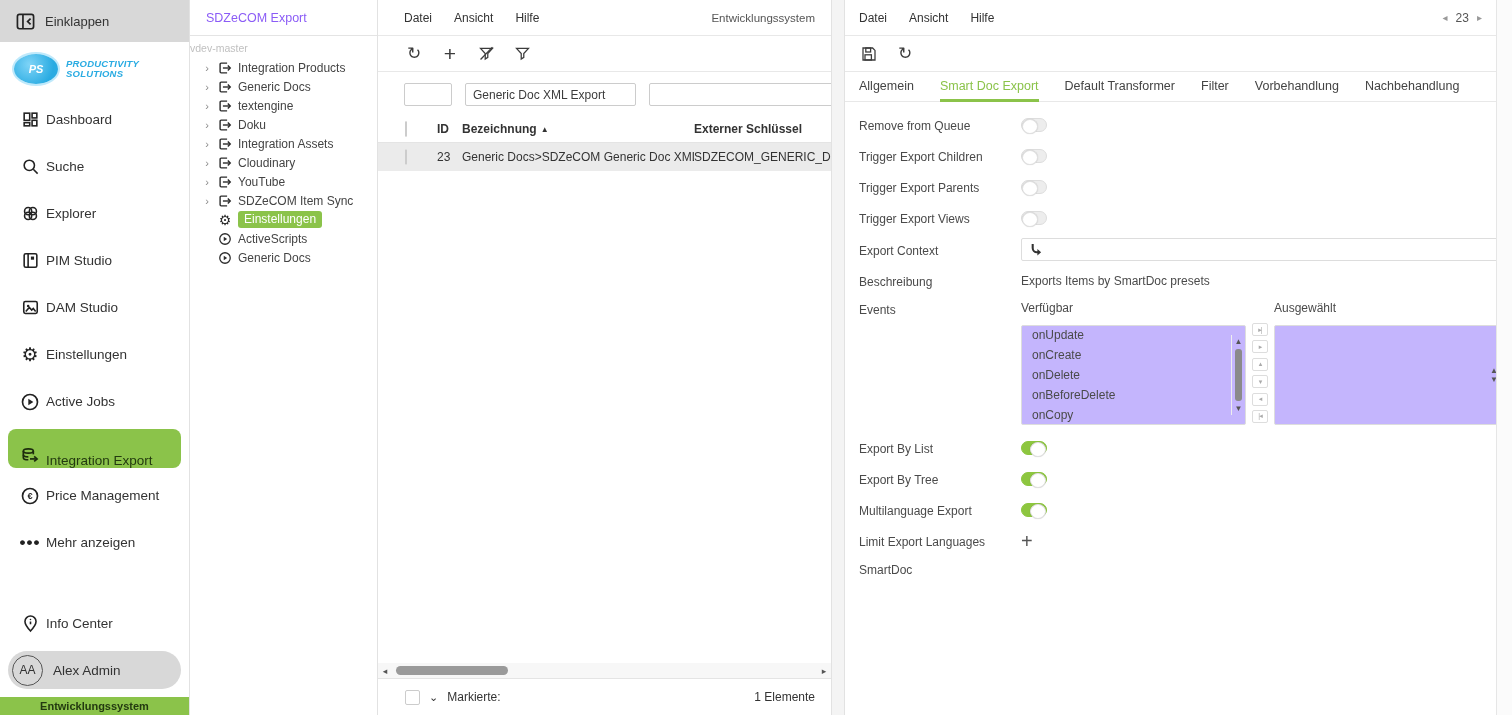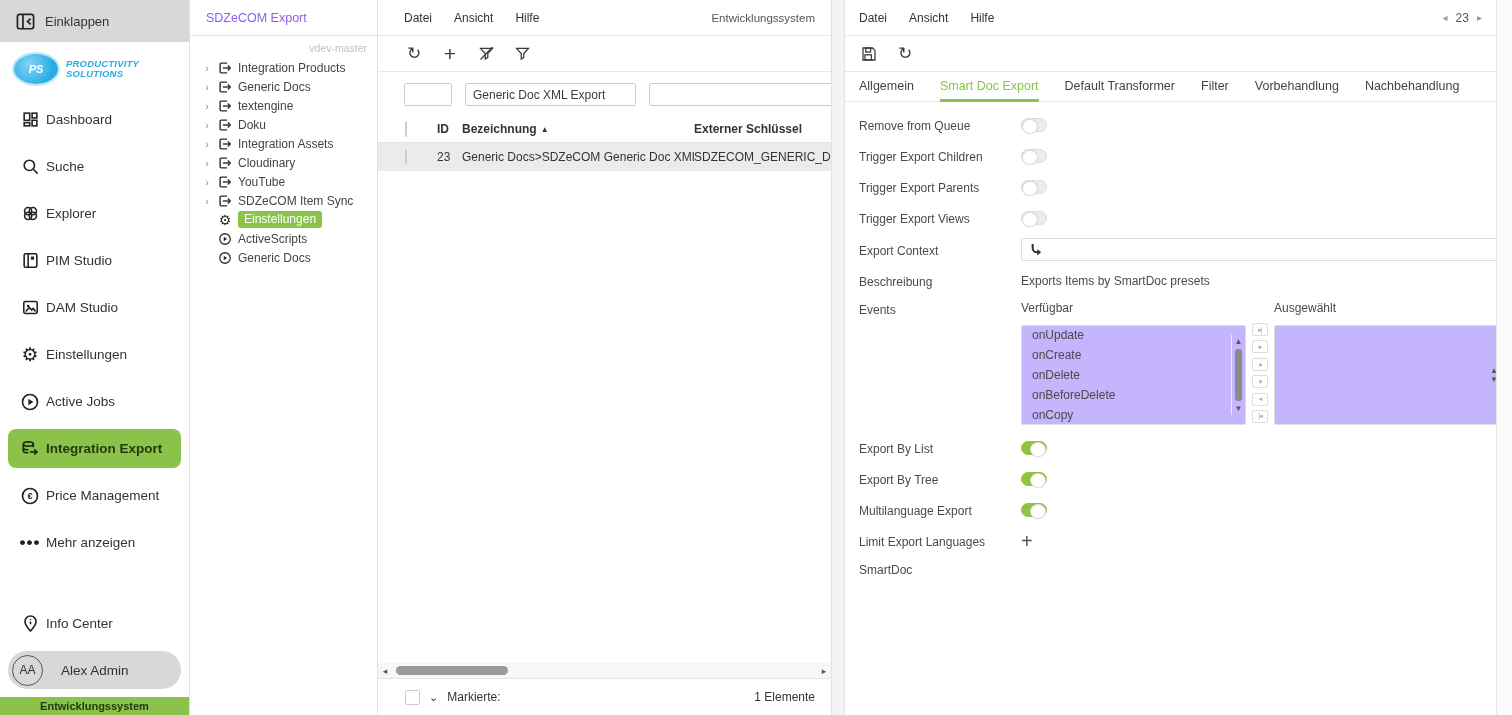--- a/index.html
+++ b/index.html
@@ -16,35 +16,35 @@
     background:radial-gradient(circle at 35% 35%, #7fd4f7, #29abe2 70%); color:#fff;
     display:flex; align-items:center; justify-content:center; font-size:11px; font-weight:bold;
     font-style:italic; box-shadow:0 0 0 2px #bfe9fb; }
   .logo-text { color:#29abe2; font-weight:bold; font-style:italic; font-size:9.5px; line-height:10px; letter-spacing:.2px; }
   .nav { display:flex; flex-direction:column; }
   .nav-item { height:47px; display:flex; align-items:center; gap:4px; padding-left:18px;
     font-size:13.5px; color:#333; cursor:pointer; }
   .nav-item .nicon { width:24px; height:24px; display:flex; align-items:center; justify-content:center;
     color:#222; font-size:17px; flex-shrink:0; }
   .nav-item.active { background:#8bc34a; border-radius:8px; margin:4px 8px; height:39px;
-    padding-left:10px; font-weight:bold; color:#233a10; }
+    padding-left:10px; font-weight:normal; color:#233a10;align-items:flex-end; }
   .side-spacer { flex:1; }
   .user-pill { height:38px; background:#d8d8d8; border-radius:19px; margin:5px 8px 8px 8px;
-    display:flex; align-items:center; gap:18px; padding-left:4px; font-size:13.5px; color:#333; cursor:pointer; }
+    display:flex; align-items:center; gap:10px; padding-left:4px; font-size:13.5px; color:#333; cursor:pointer; }
   .avatar { width:31px; height:31px; border-radius:50%; border:1.5px solid #555;
     display:flex; align-items:center; justify-content:center; font-size:12px; color:#333; background:#d8d8d8; }
   .env-bar { height:18px; background:#8bc34a; display:flex; align-items:center; justify-content:center;
     font-size:11px; font-weight:bold; color:#233a10; }
 
   
   .treepanel { width:189px; border-left:1px solid #e2e2e2; border-right:1px solid #e2e2e2;
     display:flex; flex-direction:column; flex-shrink:0; }
   .tree-header { height:36px; border-bottom:1px solid #e4e4e4; display:flex; align-items:center;
     padding-left:16px; font-size:12.5px; color:#8b5cf6; }
-  .tree-version { text-align:right; color:#c0c0c0; font-size:10.5px; padding:6px 10px 4px 0; }
+  .tree-version { text-align:left; color:#c0c0c0; font-size:10.5px; padding:6px 10px 4px 0; }
   .tree { padding-left:12px; }
   .tree-item { height:19px; display:flex; align-items:center; gap:5px; font-size:12px; color:#444; cursor:pointer; }
   .chev { width:10px; color:#8a8a8a; font-size:11px; text-align:center; }
   .chev-spacer { width:10px; }
   .ticon { width:16px; height:16px; display:flex; align-items:center; justify-content:center; color:#2b2b2b; }
   .tree-item .sel { background:#8bc34a; color:#fff; border-radius:3px; padding:1px 6px 2px 6px; }
   .gear-glyph { font-size:14px; color:#2b2b2b; }
 
   
   .listpanel { width:454px; display:flex; flex-direction:column; border-right:1px solid #e2e2e2;

